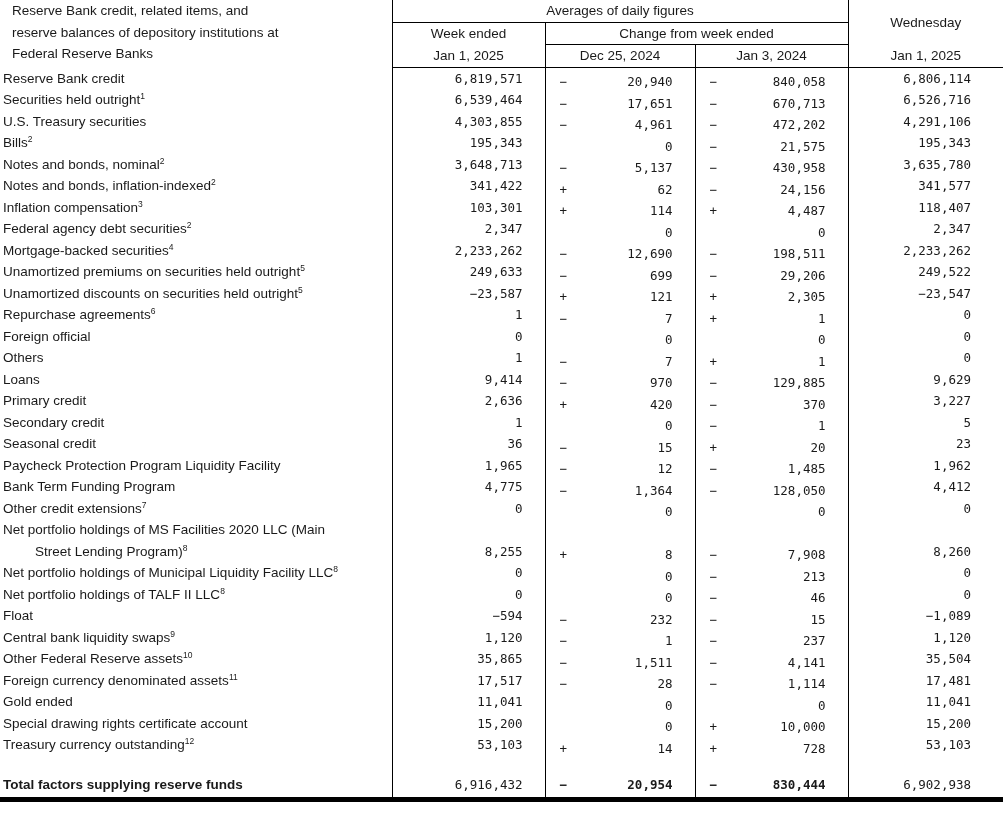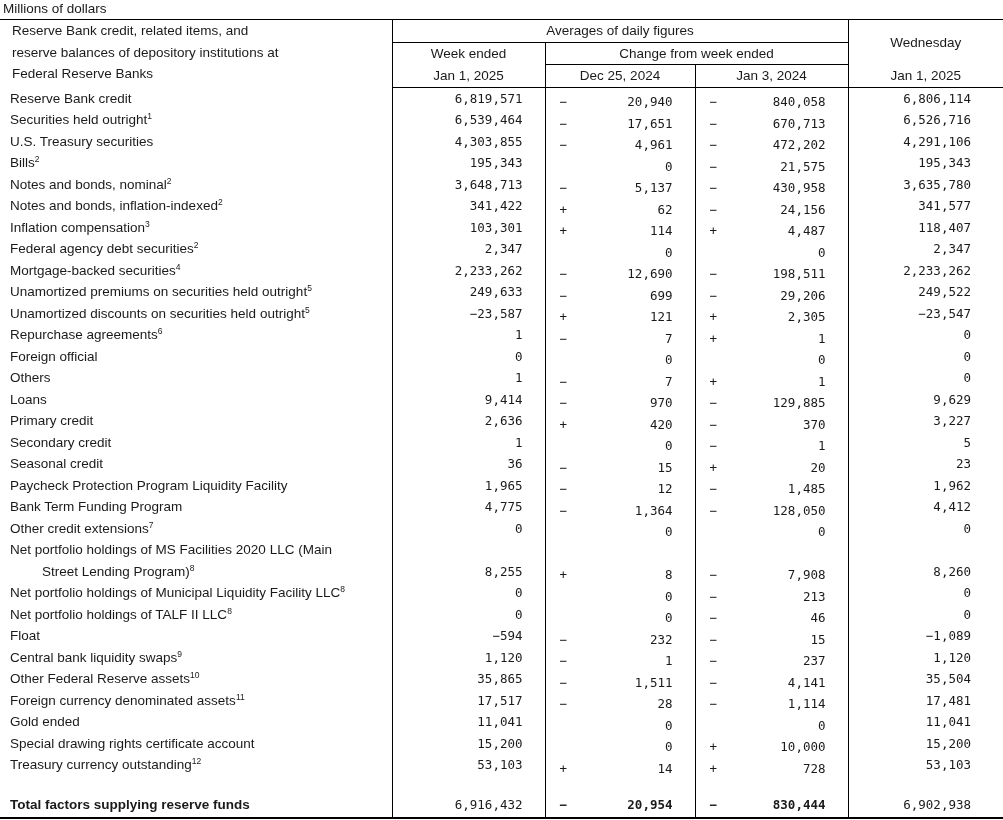--- a/index.html
+++ b/index.html
@@ -61,21 +61,21 @@
   tbody td {
     padding: 0;
     font-size: 13.5px;
     height: 21.5px;
     vertical-align: bottom;
   }
   td.lbl {
     text-align: left;
     white-space: nowrap;
     line-height: 21.5px;
-    padding-left: 10px;
+    padding-left: 3px;
   }
   td.lbl.wrap {
     white-space: normal;
     line-height: 21.5px;
   }
   .ind0 { padding-left: 3px; }
   .ind1 { padding-left: 21px; }
   .ind2 { padding-left: 38px; }
   .ind3 { padding-left: 55px; }
 
@@ -110,38 +110,37 @@
   }
   tr.spacer td { height: 17px; }
   tr.total td {
     font-weight: bold;
     height: 24px;
     vertical-align: middle;
   }
   tr.total td.lbl { line-height: 24px; }
   tr.total td.num { line-height: 24px; font-weight: normal; }
   tr.total .chg-sign, tr.total .chg-val { font-weight: bold; }
-  .tbl-bottom { border-bottom: 2px solid #000000; }
+  .tbl-bottom { border-bottom: 5px solid #000000; }
   sup {
     font-size: 8.5px;
     vertical-align: super;
     line-height: 0;
   }
   .mlabel-2line {
     display: block;
     line-height: 21.5px;
   }
   .mlabel-2line .l2 { padding-left: 32px; display: block; }
 </style>
 </head>
 <body>
 
 <div class="sheet">
 
-  <div class="units">Millions of dollars</div>
 
   <table class="fed">
     <colgroup>
       <col class="c-label">
         <col class="c-week">
         <col class="c-chg1">
         <col class="c-chg2">
         <col class="c-wed">
     </colgroup>
     <thead>

